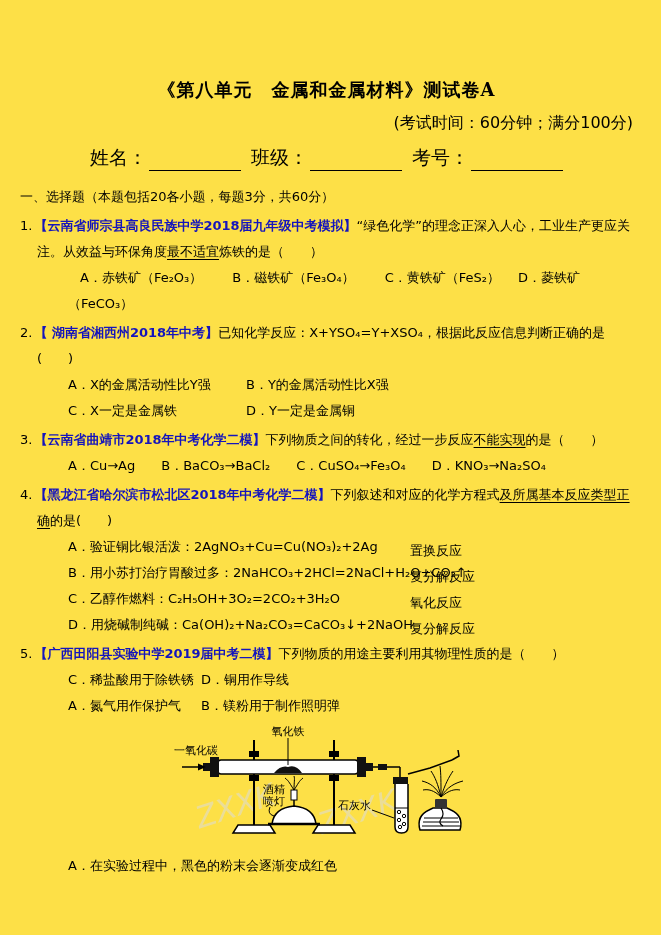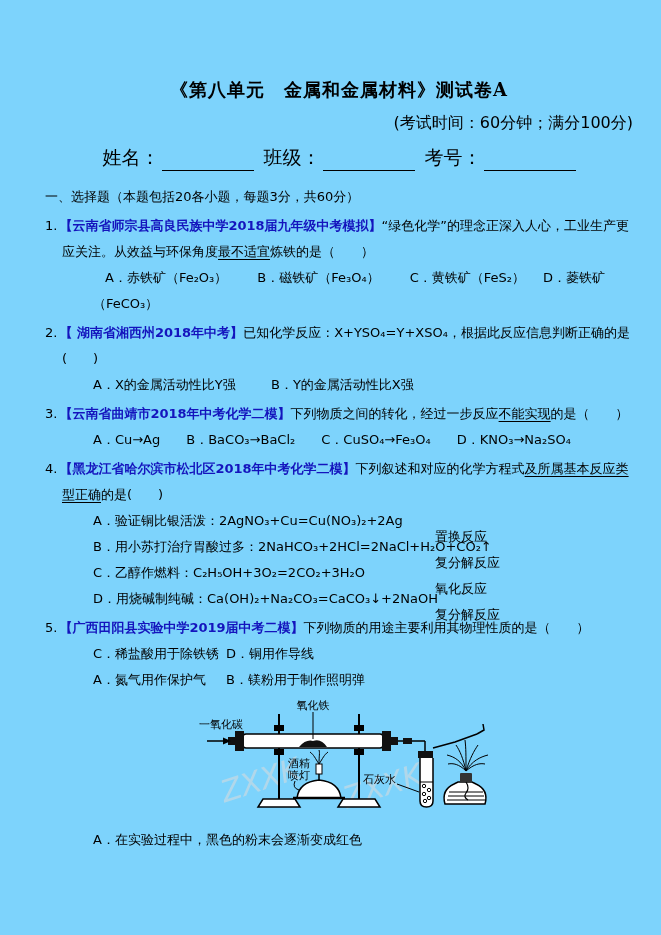--- a/index.html
+++ b/index.html
@@ -1,20 +1,20 @@
 <!DOCTYPE html>
 <html style="--src-blue: #1414bd;"><head>
 <meta charset="utf-8">
 <style>
   html,body { margin:0; padding:0; background:#ffffff; }
   .page {
     width:661px; height:935px; box-sizing:border-box;
-    padding:78px 28px 0 45px;
+    padding:78px 28px 0 20px;
     position:relative; overflow:hidden;
-    background:#7dd3fc; color:#000;
+    background:#fde047; color:#000;
     font-family:"DejaVu Sans","Liberation Sans",sans-serif;
     font-size:13px;
   }
   .title {
     margin:0; text-align:center;
     font-size:18px; font-weight:bold; letter-spacing:1px;
     font-family:"DejaVu Serif","Liberation Serif",serif;
   }
   .subtitle { text-align:right; font-size:16px; margin-top:11px; }
   .info { text-align:center; font-size:19px; margin-top:11px; }
@@ -27,21 +27,21 @@
   .q { margin:3px 0 0 0; line-height:26px; padding-left:17px; text-indent:-17px; }
   .qnum { padding-right:2px; }
   .src { color:var(--src-blue,#1414bd); font-weight:bold; }
   .ku { text-decoration:underline; text-underline-offset:3px; }
   .opts { margin:0; line-height:26px; padding-left:48px; }
   .opt-g18 { margin-right:18px;margin-left:12px; }
   .opt-g26 { margin-right:26px; }
   .optcol-wide { display:inline-block; width:178px; }
   .optcol-narrow { display:inline-block; width:133px; }
   .q4line { position:relative; }
-  .rxn { position:absolute; left:390px; top:16px; }
+  .rxn { position:absolute; left:390px; top:4px; }
   .diagram-wrap { margin:5px 0 0 148px; }
   .optA { margin:8px 0 0 0; line-height:26px; padding-left:48px; }
   svg text { font-family:"DejaVu Sans","Liberation Sans",sans-serif; }
 </style>
 </head>
 <body>
 
 <div class="page">
 
   <h1 class="title">《第八单元　金属和金属材料》测试卷A</h1>
@@ -58,20 +58,23 @@
   </p>
   <p class="opts">
     <span class="opt-g18">A．赤铁矿（Fe₂O₃）</span><span class="opt-g18">B．磁铁矿（Fe₃O₄）</span><span class="opt-g18">C．黄铁矿（FeS₂）</span><span>D．菱铁矿（FeCO₃）</span>
   </p>
 
   <p class="q">
     <span class="qnum">2.</span><span class="src">【 湖南省湘西州2018年中考】</span><span>已知化学反应：X+YSO₄=Y+XSO₄，根据此反应信息判断正确的是(　　)</span>
   </p>
   <p class="opts">
     <span class="optcol-wide">A．X的金属活动性比Y强</span><span>B．Y的金属活动性比X强</span>
+  </p>
+  <p class="opts">
+    <span class="optcol-wide">C．X一定是金属铁</span><span>D．Y一定是金属铜</span>
   </p>
 
   <p class="q">
     <span class="qnum">3.</span><span class="src">【云南省曲靖市2018年中考化学二模】</span><span>下列物质之间的转化，经过一步反应</span><span class="ku">不能实现</span><span>的是（　　）</span>
   </p>
   <p class="opts">
     <span class="opt-g26">A．Cu→Ag</span><span class="opt-g26">B．BaCO₃→BaCl₂</span><span class="opt-g26">C．CuSO₄→Fe₃O₄</span><span>D．KNO₃→Na₂SO₄</span>
   </p>
 
   <p class="q">

